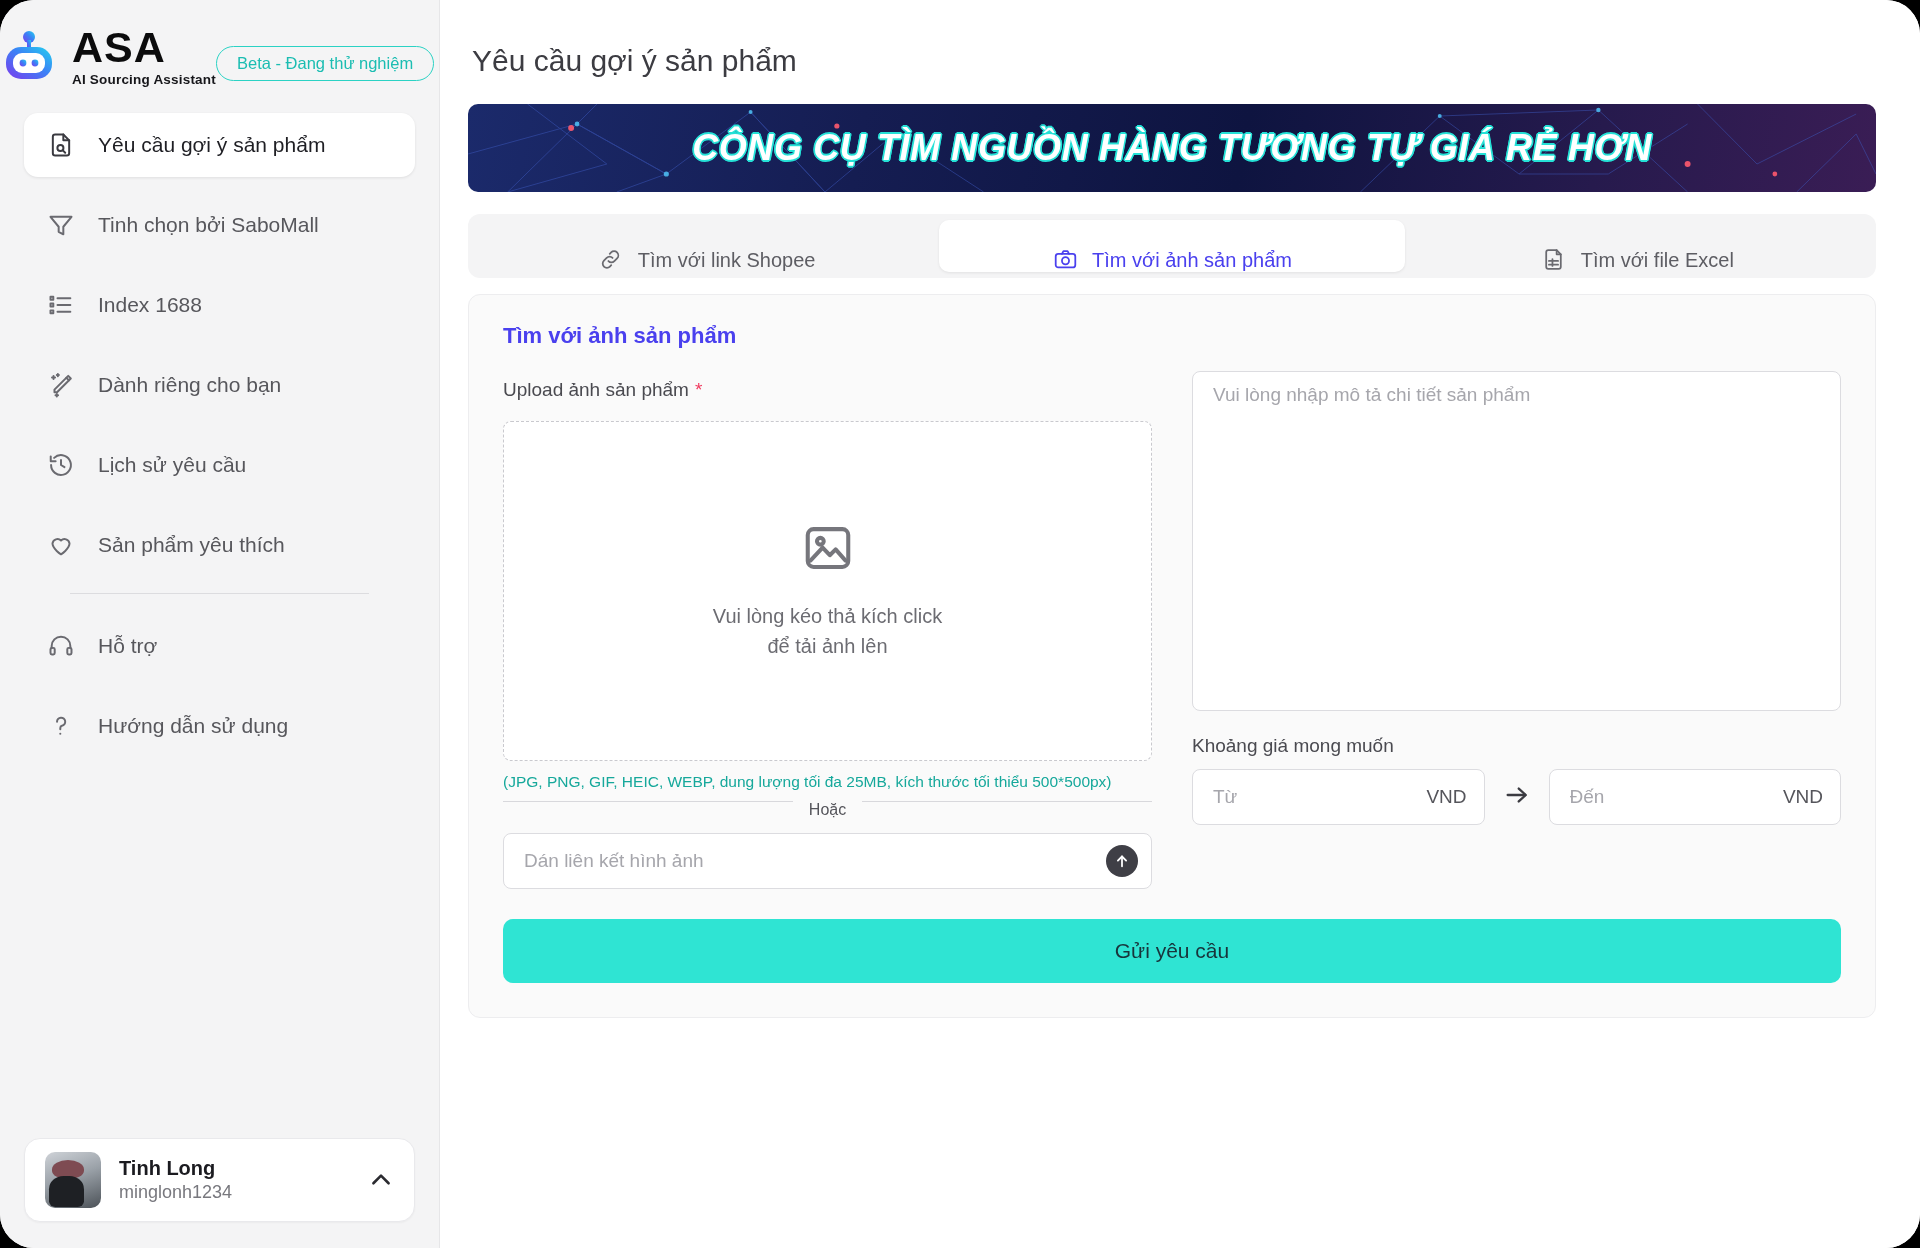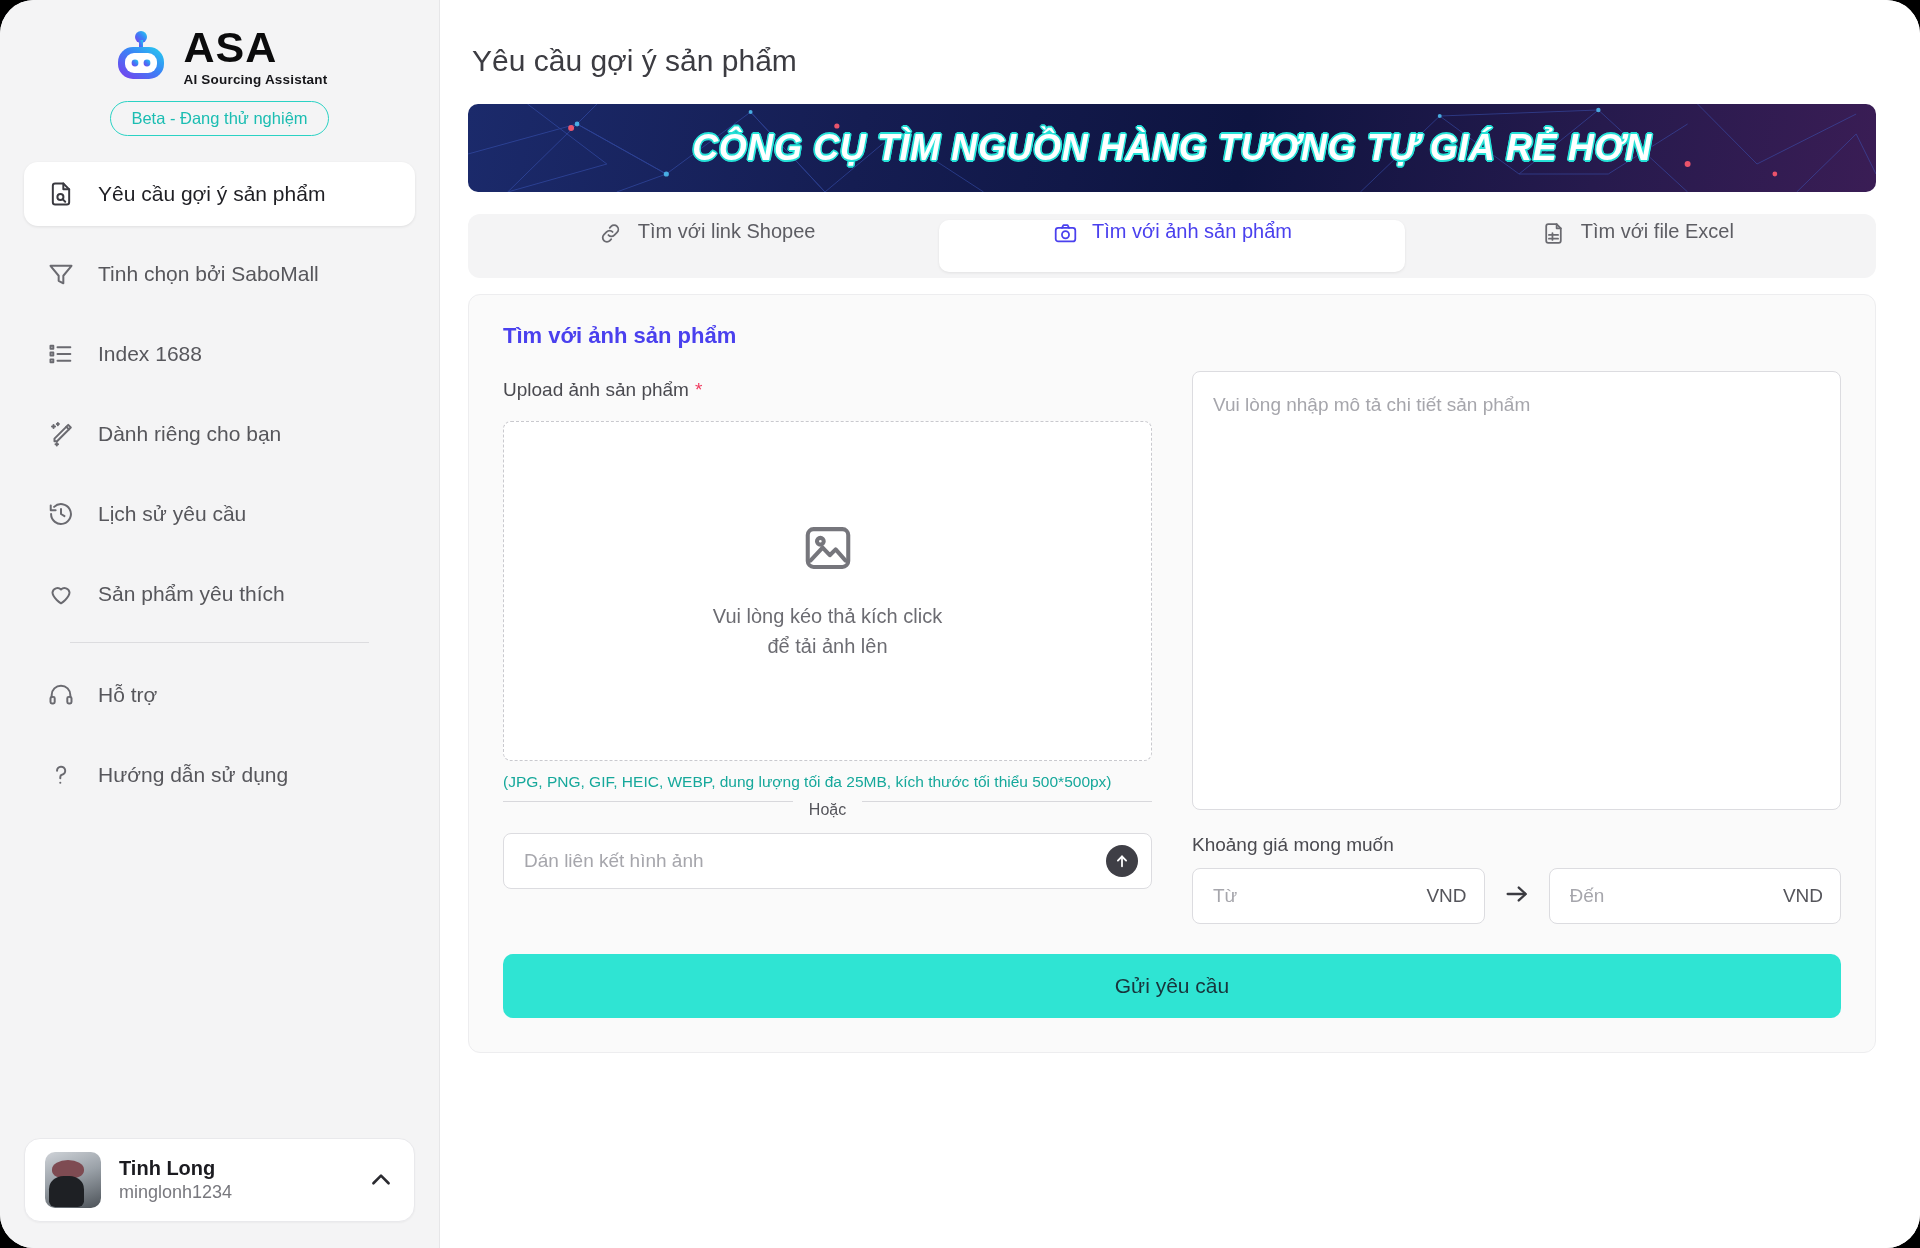--- a/index.html
+++ b/index.html
@@ -20,21 +20,21 @@
 
   
   .sidebar {
     width: 440px; height: 100%;
     background: #f4f4f5;
     border-right: 1px solid #e6e6e8;
     display: flex; flex-direction: column;
     flex: 0 0 440px;
     position: relative;
   }
-  .brand { padding: 26px 0 0 0; display: flex; flex-direction: column; align-items: center; }
+  .brand { padding: 26px 0 0 0; display: flex; flex-direction: row; align-items: center; }
   .brand-row { display: flex; align-items: center; gap: 14px; }
   .logo-mark { width: 58px; height: 58px; display: block; }
   .brand-text { display: flex; flex-direction: column; align-items: flex-start; }
   .brand-name {
     font-size: 43px; font-weight: 800; letter-spacing: 1px;
     color: #0b0b0c; line-height: 1.0;
   }
   .brand-sub {
     font-size: 13.5px; font-weight: 700; color: #16161a;
     letter-spacing: 0.2px; margin-top: 3px;
@@ -113,21 +113,21 @@
       -1.6px 0 #25e0d6, 1.6px 0 #25e0d6, 0 -1.6px #25e0d6, 0 1.6px #25e0d6,
       -1.2px -1.2px #25e0d6, 1.2px -1.2px #25e0d6, -1.2px 1.2px #25e0d6, 1.2px 1.2px #25e0d6;
   }
 
   .tabs {
     margin-top: 22px; height: 64px; background: #f4f4f5; border-radius: 12px;
     display: flex; align-items: center; padding: 6px; gap: 0;
   }
   .tab {
     flex: 1 1 0; height: 52px; border-radius: 10px;
-    display: flex; align-items: flex-start; justify-content: center; gap: 14px;
+    display: flex; align-items: flex-end; justify-content: center; gap: 14px;
     font-size: 20px; color: #5d5d63; cursor: pointer; background: transparent;
   }
   .tab.active { background: #ffffff; color: #4a40ee; box-shadow: 0 1px 3px rgba(0,0,0,0.08); }
   .tab-ico { width: 26px; height: 26px; display: flex; align-items: center; justify-content: center; }
   .tab-ico svg { width: 25px; height: 25px; fill: none; stroke: #6a6a70; stroke-width: 1.7; stroke-linecap: round; stroke-linejoin: round; }
   .tab.active .tab-ico svg { stroke: #4a40ee; }
 
   .panel {
     margin-top: 16px;
     background: #fafafa; border: 1px solid #ededef; border-radius: 12px;
@@ -169,22 +169,22 @@
   .circle-btn svg { width: 18px; height: 18px; stroke: #fff; fill: none; stroke-width: 2.4; stroke-linecap: round; stroke-linejoin: round; }
 
   .ai-btn {
     background: #2fe4d3; color: #14323a; border: none; border-radius: 7px;
     height: 36px; padding: 0 16px; display: flex; align-items: center; gap: 10px;
     font-size: 17px; cursor: pointer; font-family: "Liberation Sans", sans-serif;
   }
   .ai-btn svg { width: 20px; height: 20px; stroke: #14323a; fill: none; stroke-width: 1.8; stroke-linecap: round; stroke-linejoin: round; }
 
   .textarea {
-    width: 100%; height: 439px; border: 1px solid #dcdce0; border-radius: 8px; background: #fff;
-    padding: 22px 20px; font-size: 19px; color: #2b2b30; resize: none; outline: none;
+    width: 100%; height: 340px; border: 1px solid #dcdce0; border-radius: 8px; background: #fff;
+    padding: 12px 20px; font-size: 19px; color: #2b2b30; resize: none; outline: none;
     font-family: "Liberation Sans", sans-serif;
   }
   .textarea::placeholder { color: #a6a6ac; }
 
   .price-row { display: flex; align-items: center; gap: 18px; }
   .price-box { position: relative; flex: 1 1 0; }
   .price-box .text-input { padding-right: 72px; }
   .suffix { position: absolute; right: 18px; top: 50%; transform: translateY(-50%); font-size: 19px; color: #55555b; pointer-events: none; }
   .arrow-sep svg { width: 28px; height: 28px; stroke: #3b3b41; fill: none; stroke-width: 2; stroke-linecap: round; stroke-linejoin: round; }
 

